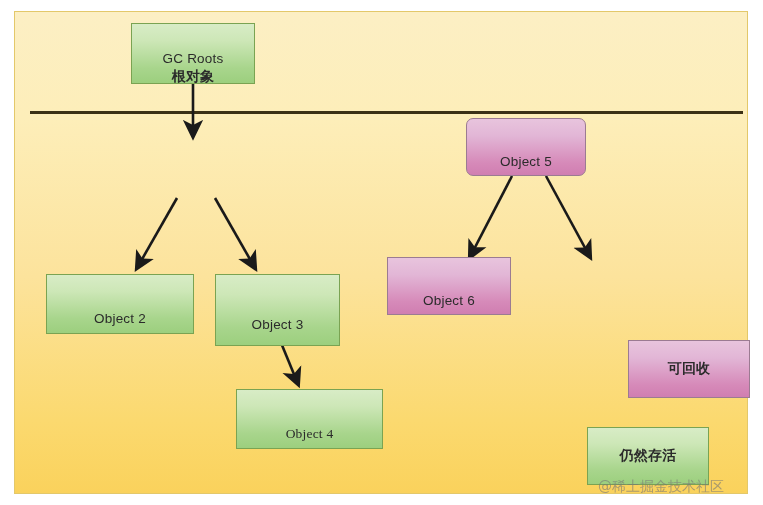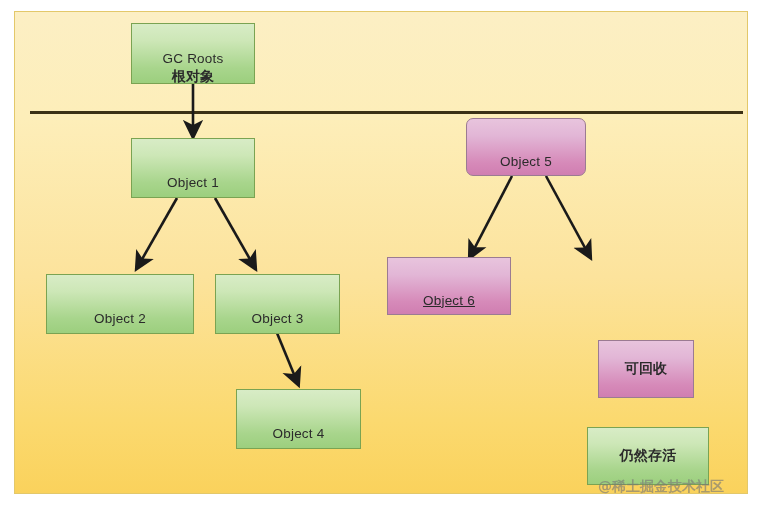--- a/index.html
+++ b/index.html
@@ -68,21 +68,21 @@
     width: 734px;
     height: 483px;
     pointer-events: none;
   }
   #watermark {
     position: absolute;
     left: 583px;
     top: 466px;
     font-family: "DejaVu Sans", "Liberation Sans", sans-serif;
     font-size: 14px;
-    font-weight: 700;
+    font-weight: 400;
     color: rgba(120, 120, 120, 0.62);
     white-space: nowrap;
   }
 </style>
 </head>
 <body>
 
 <div id="canvas">
 
   <div id="divider"></div>
@@ -99,46 +99,43 @@
     <line x1="262" y1="321" x2="283" y2="372" stroke="#1a1a1a" stroke-width="2.6" marker-end="url(#ah)"></line>
     <line x1="497" y1="164" x2="455" y2="245" stroke="#1a1a1a" stroke-width="2.6" marker-end="url(#ah)"></line>
     <line x1="531" y1="164" x2="575" y2="245" stroke="#1a1a1a" stroke-width="2.6" marker-end="url(#ah)"></line>
   </svg>
 
   <div class="node green" style="left:116px; top:11px; width:124px; height:61px;">
     <span class="en">GC Roots</span>
     <span class="cn">根对象</span>
   </div>
 
-  <div class="node green" style="left:116px; top:126px; width:124px; height:60px;">
-    <span class="en">Object 1</span>
-  </div>
 
   <div class="node green" style="left:31px; top:262px; width:148px; height:60px;">
     <span class="en">Object 2</span>
   </div>
 
-  <div class="node green" style="left:200px; top:262px; width:125px; height:60px;">
+  <div class="node green" style="left:200px; top:262px; width:125px; height:72px;">
     <span class="en">Object 3</span>
   </div>
 
-  <div class="node green" style="left:221px; top:377px; width:125px; height:60px;">
+  <div class="node green" style="left:221px; top:377px; width:147px; height:60px;font-family:Liberation Serif, serif;">
     <span class="en">Object 4</span>
   </div>
 
   <div class="node pink" style="left:451px; top:106px; width:120px; height:58px;border-radius:7px;">
     <span class="en">Object 5</span>
   </div>
 
-  <div class="node pink" style="left:372px; top:245px; width:124px; height:58px;text-decoration:underline;">
+  <div class="node pink" style="left:372px; top:245px; width:124px; height:58px;">
     <span class="en">Object 6</span>
   </div>
 
 
-  <div class="node pink" style="left:583px; top:328px; width:96px; height:58px;">
+  <div class="node pink" style="left:613px; top:328px; width:122px; height:58px;">
     <span class="cn">可回收</span>
   </div>
 
   <div class="node green" style="left:572px; top:415px; width:122px; height:58px;">
     <span class="cn">仍然存活</span>
   </div>
 
   <div id="watermark">@稀土掘金技术社区</div>
 
 </div>

